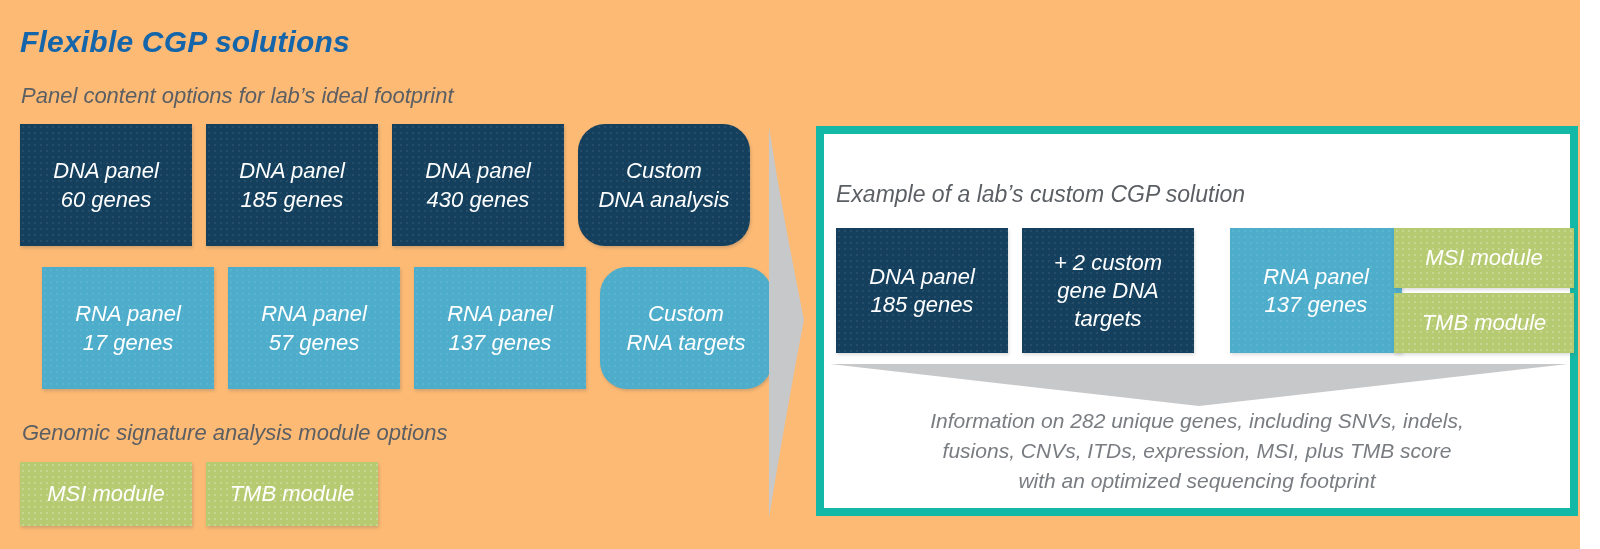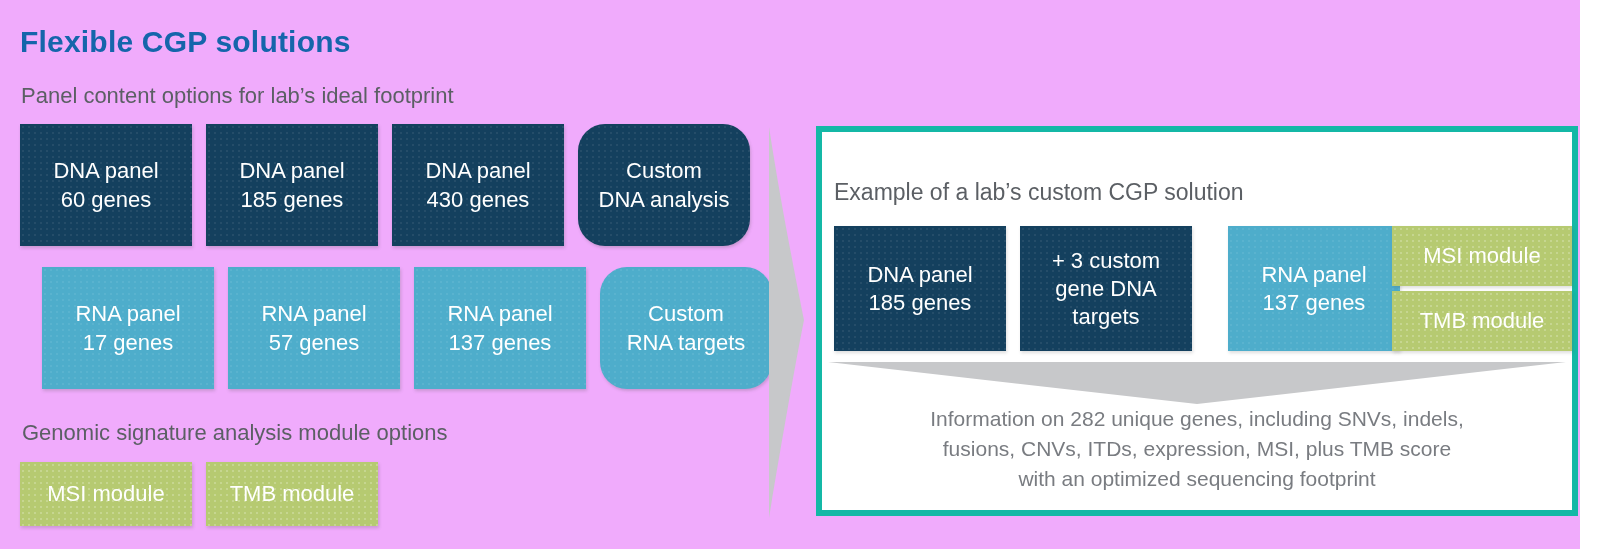--- a/index.html
+++ b/index.html
@@ -1,22 +1,23 @@
 <!DOCTYPE html>
 <html><head>
 <meta charset="utf-8">
 <style>
   html, body { margin: 0; padding: 0; background: #ffffff; }
   .canvas {
     position: relative;
     width: 1580px;
     height: 549px;
-    background: #f0abfc;
+    background: #fdba74;
     font-family: "Liberation Sans", sans-serif;
     overflow: hidden;
+    font-style: italic;
   }
   .title {
     position: absolute;
     left: 20px;
     top: 24px;
     margin: 0;
     font-size: 30px;
     line-height: 36px;
     font-weight: 700;
     color: #1565AB;
@@ -85,21 +86,21 @@
     width: 60px;
     height: 405px;
   }
   
   .panel {
     position: absolute;
     left: 816px;
     top: 126px;
     width: 762px;
     height: 390px;
-    border: 6px solid #14b8a6;
+    border: 8px solid #14b8a6;
     box-sizing: border-box;
     background: #ffffff;
     padding-left: 7px;
   }
   .panel-heading {
     position: absolute;
     left: 12px;
     top: 46px;
     font-size: 23px;
     line-height: 29px;
@@ -211,21 +212,21 @@
   </svg>
 
   <div class="panel">
     <div class="panel-heading">Example of a lab’s custom CGP solution</div>
 
     <div class="pb dark pc1">
       <span>DNA panel</span>
       <span>185 genes</span>
     </div>
     <div class="pb dark pc2">
-      <span>+ 3 custom</span>
+      <span>+ 2 custom</span>
       <span>gene DNA</span>
       <span>targets</span>
     </div>
     <div class="pb teal pc3">
       <span>RNA panel</span>
       <span>137 genes</span>
     </div>
 
     <div class="stackbox green stack-top">
       <span>MSI module</span>

